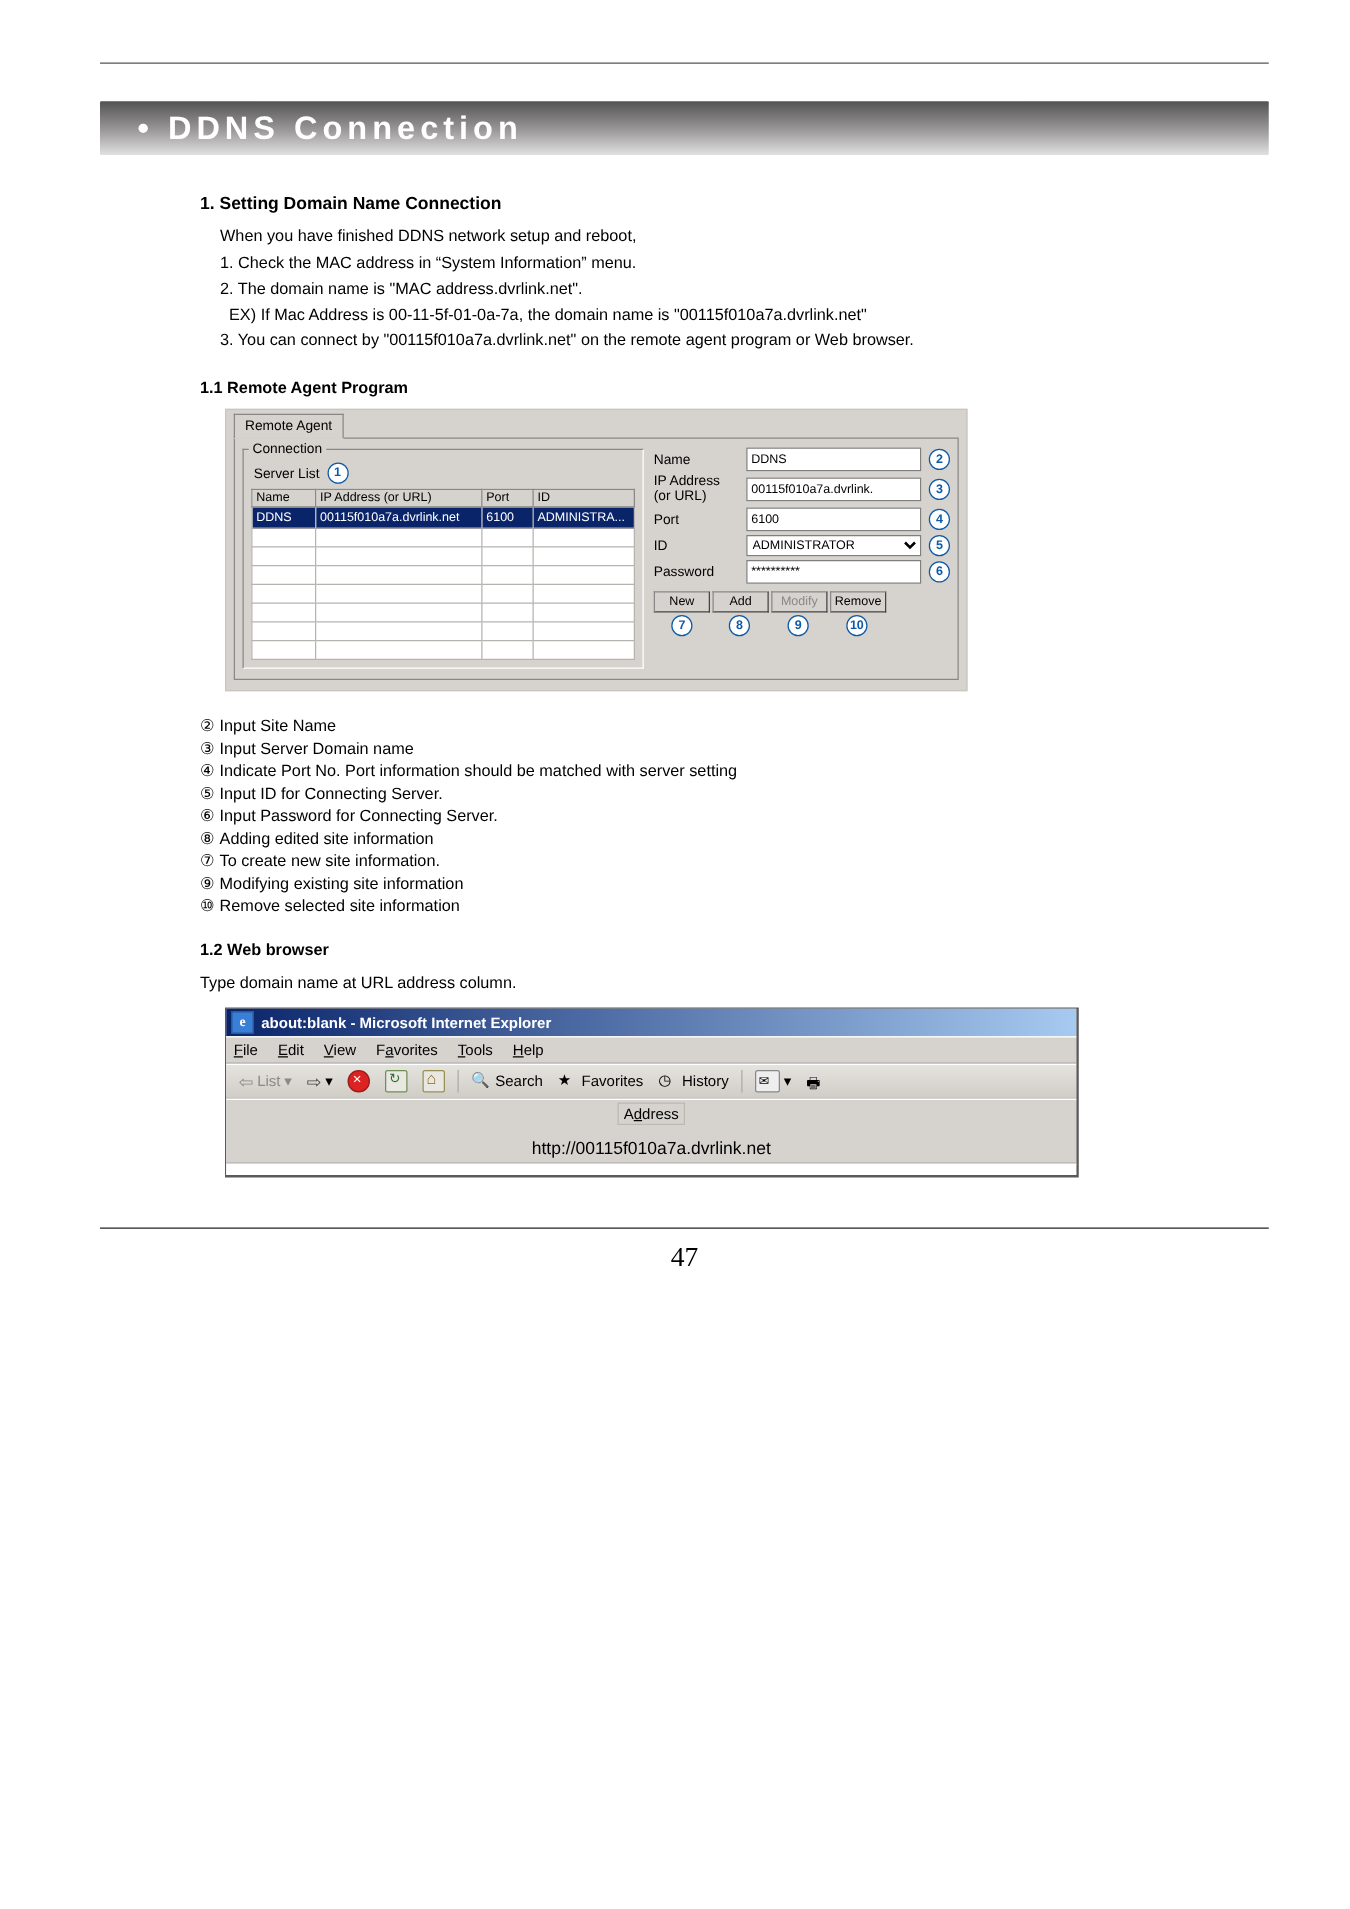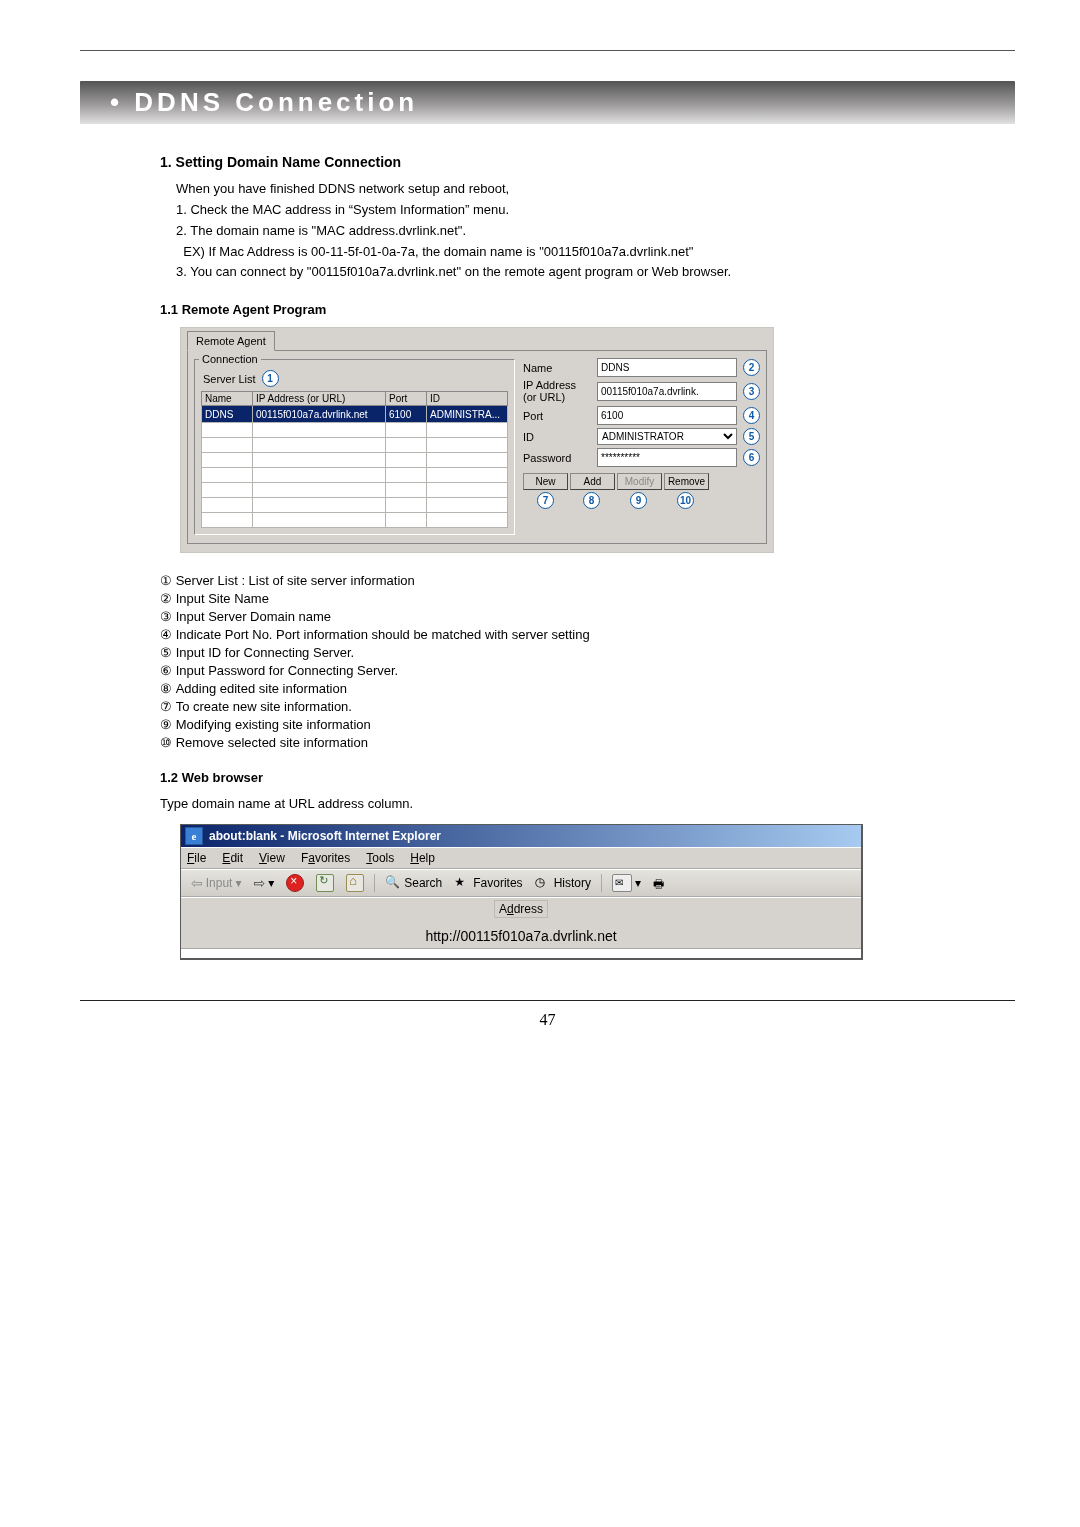--- a/index.html
+++ b/index.html
@@ -162,21 +162,21 @@
   .ico.mail { background:#eee; border:1px solid #888; border-radius:2px; width:18px;}
   .ico.mail::before{content:"✉"; font-size:10px; padding-left:2px;}
   .ie-addr {
     background:#d6d3ce; padding:2px 6px; display:flex; gap:8px; align-items:center;
     border-top:1px solid #fff; border-bottom:1px solid #aaa; font-size:12px;flex-direction:column;
   }
   .ie-addr .lbl { border:1px solid #bcb9b3; padding:1px 4px; }
   .ie-addr .url { flex:1; padding:2px 6px; font-size:14px; font-family:Arial;}
   .ie-body { background:#fff; height:8px; border-top:1px solid #fff;}
   .bottom-line { border-top:1px solid #222; margin-top:40px;}
-  .page-num { text-align:center; font-size:16px; font-family:"Times New Roman",serif; margin-top:10px;}
+  .page-num { text-align:center; font-size:22px; font-family:"Times New Roman",serif; margin-top:10px;}
   .larr { font-size:14px; color:#8a8a8a;} .rarr{font-size:14px; color:#444;}
 </style>
 </head>
 <body>
 
 <div class="page">
   <div class="top-line"></div>
 
   <div class="title-bar">
     <h1>
@@ -308,21 +308,20 @@
               </span>
             <span class="spacer-10">
                 <span class="circled">10</span>
               </span>
           </div>
         </div>
       </div>
     </div>
 
     <div class="annot-list">
-      <p><span class="circ-num">①</span><span>Server List : List of site server information</span></p>
       <p><span class="circ-num">②</span><span>Input Site Name</span></p>
       <p><span class="circ-num">③</span><span>Input Server Domain name</span></p>
       <p><span class="circ-num">④</span><span>Indicate Port No. Port information should be matched with server setting</span></p>
       <p><span class="circ-num">⑤</span><span>Input ID for Connecting Server.</span></p>
       <p><span class="circ-num">⑥</span><span>Input Password for Connecting Server.</span></p>
       <p><span class="circ-num">⑧</span><span>Adding edited site information</span></p>
       <p><span class="circ-num">⑦</span><span>To create  new site information.</span></p>
       <p><span class="circ-num">⑨</span><span>Modifying existing site information</span></p>
       <p><span class="circ-num">⑩</span><span>Remove selected site information</span></p>
     </div>
@@ -339,21 +338,21 @@
         <span><u>F</u>ile</span>
         <span><u>E</u>dit</span>
         <span><u>V</u>iew</span>
         <span>F<u>a</u>vorites</span>
         <span><u>T</u>ools</span>
         <span><u>H</u>elp</span>
       </div>
       <div class="ie-tool">
         <span class="tool-btn disabled">
             <span class="larr">⇦</span> 
-            <span>Input</span> 
+            <span>List</span> 
             <span>▾</span>
           </span>
         <span class="tool-btn">
             <span class="rarr">⇨</span> 
             <span>▾</span>
           </span>
         <span class="tool-btn">
             <span class="ico stop"></span>
           </span>
         <span class="tool-btn">

